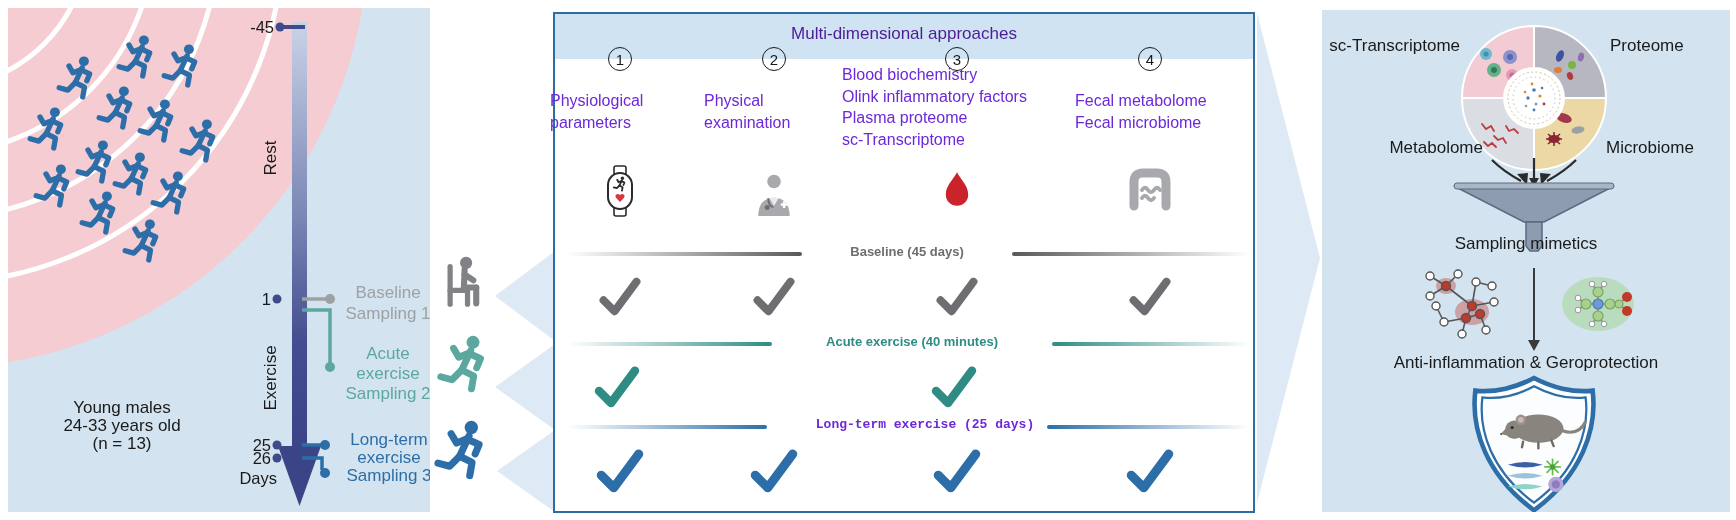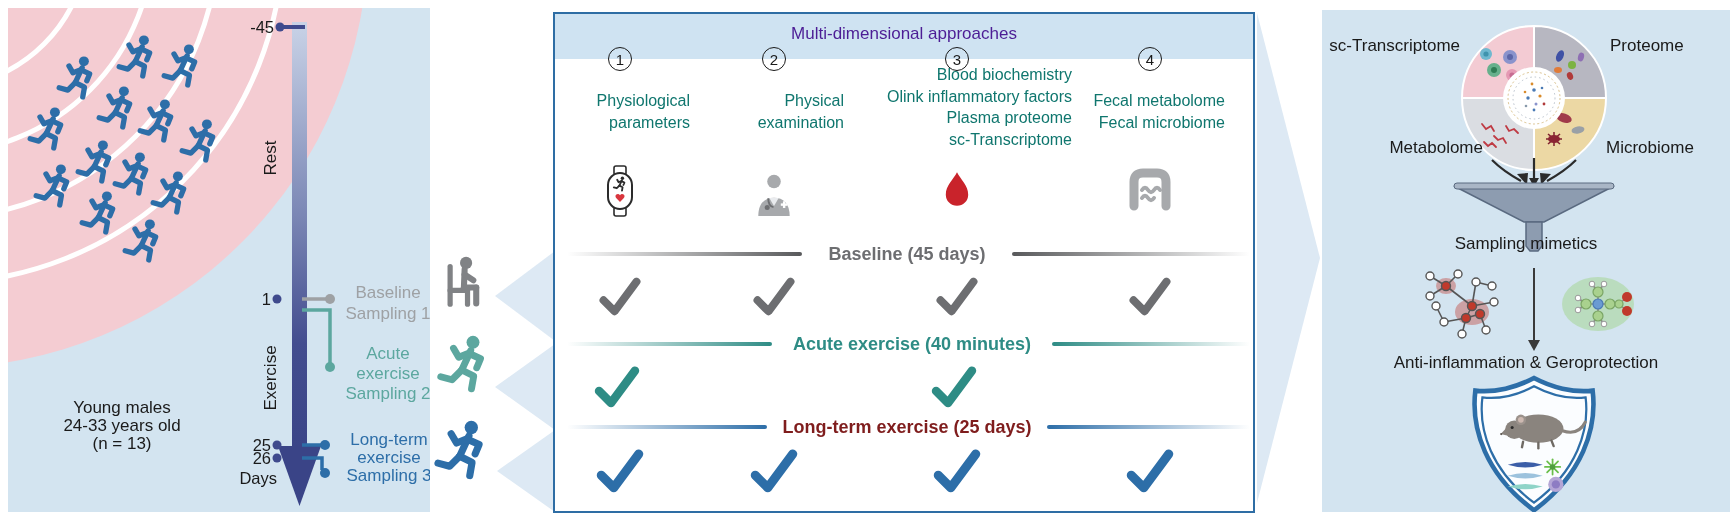--- a/index.html
+++ b/index.html
@@ -12,25 +12,25 @@
   .panel-left{position:absolute;left:8px;top:8px;width:378px;height:504px;background:#d3e4f0;border-radius:7px;}
   .panel-mid{position:absolute;left:553px;top:12px;width:702px;height:501px;background:#ffffff;
              border:2px solid #2e6da4;box-sizing:border-box;}
   .panel-right{position:absolute;left:1322px;top:10px;width:408px;height:502px;background:#d3e4f0;}
 
   
   .band{position:absolute;left:0;right:0;top:0;height:45px;background:#cfe3f2;}
   .panel-title{position:absolute;left:0;right:0;top:10px;text-align:center;font-size:17px;color:#4c1d95;}
   .num{position:absolute;width:24px;height:24px;border:1.6px solid #1a1a1a;border-radius:50%;
        display:flex;align-items:center;justify-content:center;font-size:15px;background:transparent;box-sizing:border-box;}
-  .colhead{position:absolute;text-align:right;font-size:16px;line-height:21.5px;color:#0f766e;}
+  .colhead{position:absolute;text-align:left;font-size:16px;line-height:21.5px;color:#6d28d9;}
 
   
   .phase-line{position:absolute;height:4px;border-radius:2px;}
-  .phase-label{position:absolute;text-align:center;font-size:18px;font-weight:bold;}
+  .phase-label{position:absolute;text-align:center;font-size:13px;font-weight:bold;}
   .check{position:absolute;}
 
   
   .tri-left{position:absolute;width:0;height:0;border-top:45px solid transparent;
             border-bottom:45px solid transparent;border-right:60px solid #dde9f4;}
   .big-arrow{position:absolute;left:1257px;top:13px;width:0;height:0;
              border-top:245px solid transparent;border-bottom:245px solid transparent;
              border-left:63px solid #dde9f4;}
 
   
@@ -260,21 +260,21 @@
     <div class="phase-line" style="left: 497px; top: 328px; width: 198px; background: linear-gradient(to right, rgb(46, 140, 133), rgba(255, 255, 255, 0));"></div>
     <svg class="check" style="left: 38px; top: 352px; visibility: visible; color: rgb(46, 140, 133);" width="48" height="43" viewBox="0 0 40 36">
         <use href="#sym-check"></use>
       </svg>
 
     <svg class="check" style="left: 375px; top: 352px; visibility: visible; color: rgb(46, 140, 133);" width="48" height="43" viewBox="0 0 40 36">
         <use href="#sym-check"></use>
       </svg>
 
     <div class="phase-line" style="left: 12px; top: 411px; width: 200px; background: linear-gradient(to left, rgb(45, 110, 168), rgba(255, 255, 255, 0));"></div>
-    <div class="phase-label" style="left: 222px; top: 403px; width: 260px; color: #7f1d1d;">Long-term exercise (25 days)</div>
+    <div class="phase-label" style="left: 240px; top: 403px; width: 260px; color: #6d28d9; font-family: Liberation Mono, monospace;">Long-term exercise (25 days)</div>
     <div class="phase-line" style="left: 492px; top: 411px; width: 203px; background: linear-gradient(to right, rgb(45, 110, 168), rgba(255, 255, 255, 0));"></div>
     <svg class="check" style="left: 40px; top: 435px; visibility: visible; color: rgb(45, 110, 168);" width="50" height="45" viewBox="0 0 40 36">
         <use href="#sym-check"></use>
       </svg>
     <svg class="check" style="left: 194px; top: 435px; visibility: visible; color: rgb(45, 110, 168);" width="50" height="45" viewBox="0 0 40 36">
         <use href="#sym-check"></use>
       </svg>
     <svg class="check" style="left: 377px; top: 435px; visibility: visible; color: rgb(45, 110, 168);" width="50" height="45" viewBox="0 0 40 36">
         <use href="#sym-check"></use>
       </svg>

